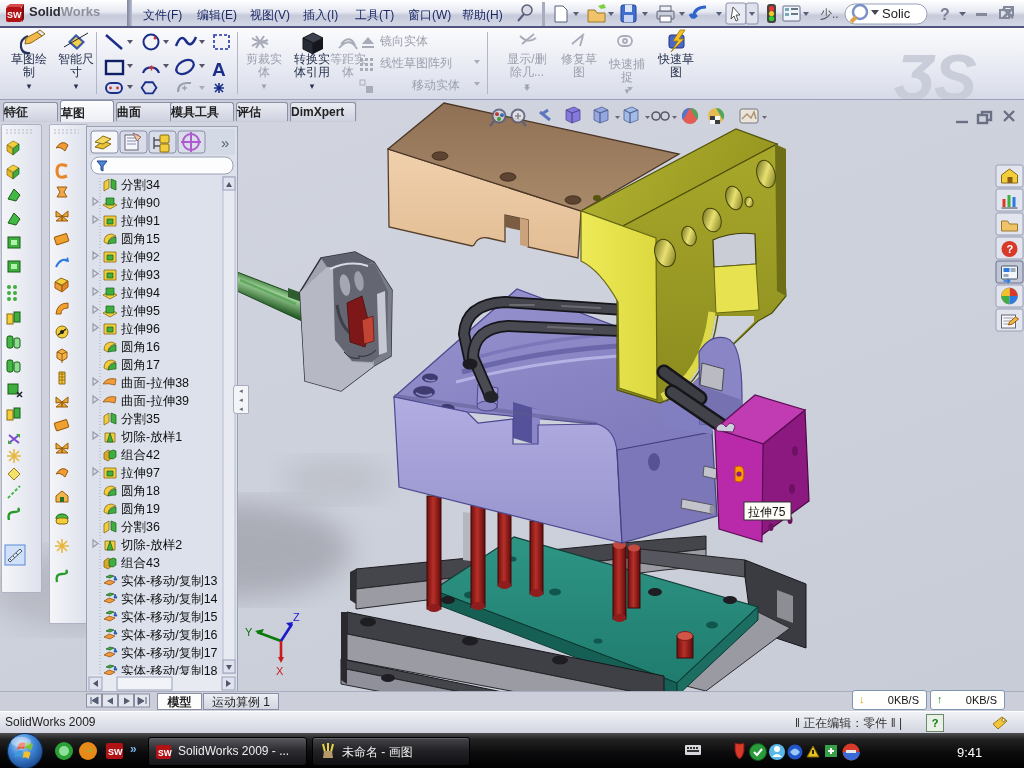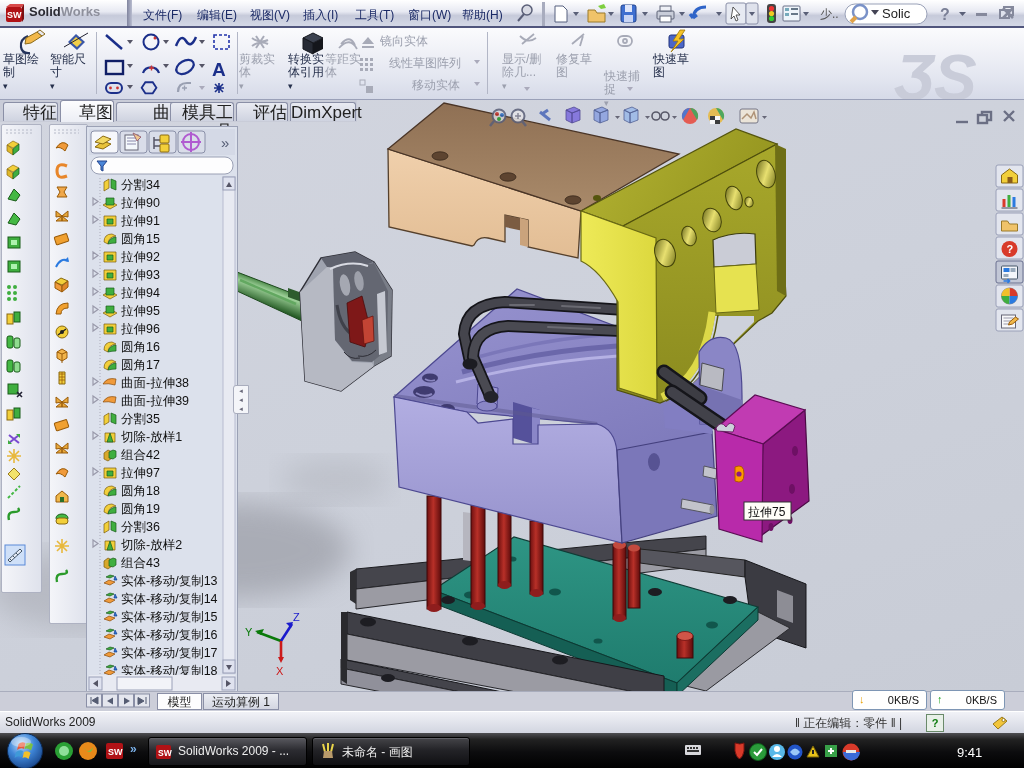--- a/index.html
+++ b/index.html
@@ -8,27 +8,27 @@
   .abs{position:absolute;}
   
   #titlebar{left:0;top:0;width:1024px;height:28px;
     background:linear-gradient(#ffffff,#e7e9f2 45%,#c6cada 60%,#d4d8e6);
     border-bottom:2px solid #50557c;box-sizing:border-box;}
   .menuitem{position:absolute;top:7px;font-size:12px;color:#1b2a66;}
   
   #toolbar{left:0;top:28px;width:1024px;height:72px;
     background:linear-gradient(#fbfbfd,#e3e6f0 70%,#d6dae8);
     border-bottom:1px solid #9aa0b8;box-sizing:border-box;}
-  .tlabel{position:absolute;font-size:12px;line-height:13px;color:#26304c;}
+  .tlabel{position:absolute;font-size:12px;line-height:13px;text-align:center;color:#26304c;}
   .tlabel.dis{color:#9ca0ae;}
   
   #tabrow{left:0;top:100px;width:357px;height:22px;background:#c9ccd8;}
   .cmtab{position:absolute;top:2px;height:19px;border:1px solid #8a8fa6;border-bottom:none;
     border-radius:3px 3px 0 0;background:linear-gradient(#e9ebf2,#cfd3e0);
-    font-size:17px;color:#222;text-align:right;line-height:19px;box-sizing:border-box;}
+    font-size:12px;color:#222;text-align:left;line-height:19px;box-sizing:border-box;font-weight:bold;}
   .cmtab.active{top:0;height:22px;background:linear-gradient(#fdfdfe,#eceef5);
     line-height:24px;z-index:3;}
   
   #viewport{left:0;top:100px;width:1024px;height:591px;overflow:hidden;
     background:linear-gradient(160deg,#d2d5df 0%,#cdd1db 50%,#c8ccd6 100%);}
   
   .ltb{background:linear-gradient(90deg,#f4f5f9,#dfe2ec);border:1px solid #aeb2c2;
     border-radius:2px;}
   
   #fmpanel{left:86px;top:126px;width:152px;height:574px;
@@ -505,25 +505,25 @@
 
       <rect x="669" y="7" width="15" height="13" rx="2" fill="#4a66c8" stroke="#22337a"></rect>
       <path d="M680 2 l-7 11 5 0 -7 11 13 -13 -5 0 6 -9 z" fill="#f6c326" stroke="#a07808" stroke-width="0.8"></path>
     </svg>
     <div class="tlabel" style="left:3px;top:25px;width:52px">草图绘<br>制<br><span style="font-size:9px">▾</span></div>
     <div class="tlabel" style="left:50px;top:25px;width:52px">智能尺<br>寸<br><span style="font-size:9px">▾</span></div>
     <div class="tlabel dis" style="left:239px;top:25px;width:50px">剪裁实<br>体<br><span style="font-size:9px">▾</span></div>
     <div class="tlabel" style="left:288px;top:25px;width:48px">转换实<br>体引用<br><span style="font-size:9px">▾</span></div>
     <div class="tlabel dis" style="left:325px;top:25px;width:46px">等距实<br>体</div>
     <div class="tlabel dis" style="left:380px;top:7px;width:80px;text-align:left">镜向实体</div>
-    <div class="tlabel dis" style="left:380px;top:29px;width:90px;text-align:center">线性草图阵列</div>
+    <div class="tlabel dis" style="left:380px;top:29px;width:90px;text-align:left">线性草图阵列</div>
     <div class="tlabel dis" style="left:380px;top:51px;width:80px;text-align:right">移动实体</div>
     <div class="tlabel dis" style="left:502px;top:25px;width:50px">显示/删<br>除几...<br><span style="font-size:9px">▾</span></div>
     <div class="tlabel dis" style="left:556px;top:25px;width:46px">修复草<br>图</div>
-    <div class="tlabel dis" style="left:604px;top:42px;width:46px">快速捕<br>捉<br><span style="font-size:9px">▾</span></div>
+    <div class="tlabel dis" style="left:604px;top:30px;width:46px">快速捕<br>捉<br><span style="font-size:9px">▾</span></div>
     <div class="tlabel" style="left:653px;top:25px;width:46px">快速草<br>图</div>
   </div>
   <div class="abs" id="tabrow">
     <div class="cmtab" style="left:3px;width:55px">特征</div>
     <div class="cmtab active" style="left:60px;width:54px">草图</div>
     <div class="cmtab" style="left:116px;width:72px">曲面</div>
     <div class="cmtab" style="left:170px;width:64px">模具工具</div>
     <div class="cmtab" style="left:236px;width:52px">评估</div>
     <div class="cmtab" style="left:290px;width:66px">DimXpert</div>
   </div>
@@ -874,21 +874,21 @@
         <rect x="32.5" y="1" width="15" height="13"></rect>
           <rect x="48.5" y="1" width="15" height="13"></rect>
       </g>
       <g fill="#555c72">
         <path d="M5 4 v7 m1 -3.5 l6 -3.5 v7 z" stroke="#555c72" stroke-width="1"></path>
         <path d="M27 4.5 l-6 3.5 6 3.5 z"></path>
         <path d="M38 4.5 l6 3.5 -6 3.5 z"></path>
         <path d="M52 4.5 l6 3.5 -6 3.5 z M60 4 v7" stroke="#555c72" stroke-width="1"></path>
       </g>
     </svg>
-    <div class="btab" style="left:157px;width:45px;background:#fdfdfe;font-weight:normal">模型</div>
+    <div class="btab" style="left:157px;width:45px;background:#fdfdfe;font-weight:bold">模型</div>
     <div class="btab" style="left:203px;width:76px">运动算例 1</div>
   </div>
   <div class="abs" id="statusbar">
     <div class="abs" style="left:5px;top:3px">SolidWorks 2009</div>
     <div class="abs" style="left:795px;top:3px;color:#333">‖  正在编辑：零件  ‖ |</div>
     <div class="abs" style="left:926px;top:2px;width:16px;height:16px;background:#e8f0e8;border:1px solid #6a8a6a;text-align:center;font-size:11px;font-weight:bold;color:#0a7a0a;line-height:16px">?</div>
     <svg class="abs" style="left:990px;top:2px" width="20" height="18" viewBox="0 0 20 18">
       <path d="M3 10 L12 3 l5 4 -9 8 z" fill="#f2c53a" stroke="#9a7a1a"></path>
       <circle cx="13.5" cy="6" r="1.6" fill="#fff" stroke="#9a7a1a"></circle>
     </svg>

